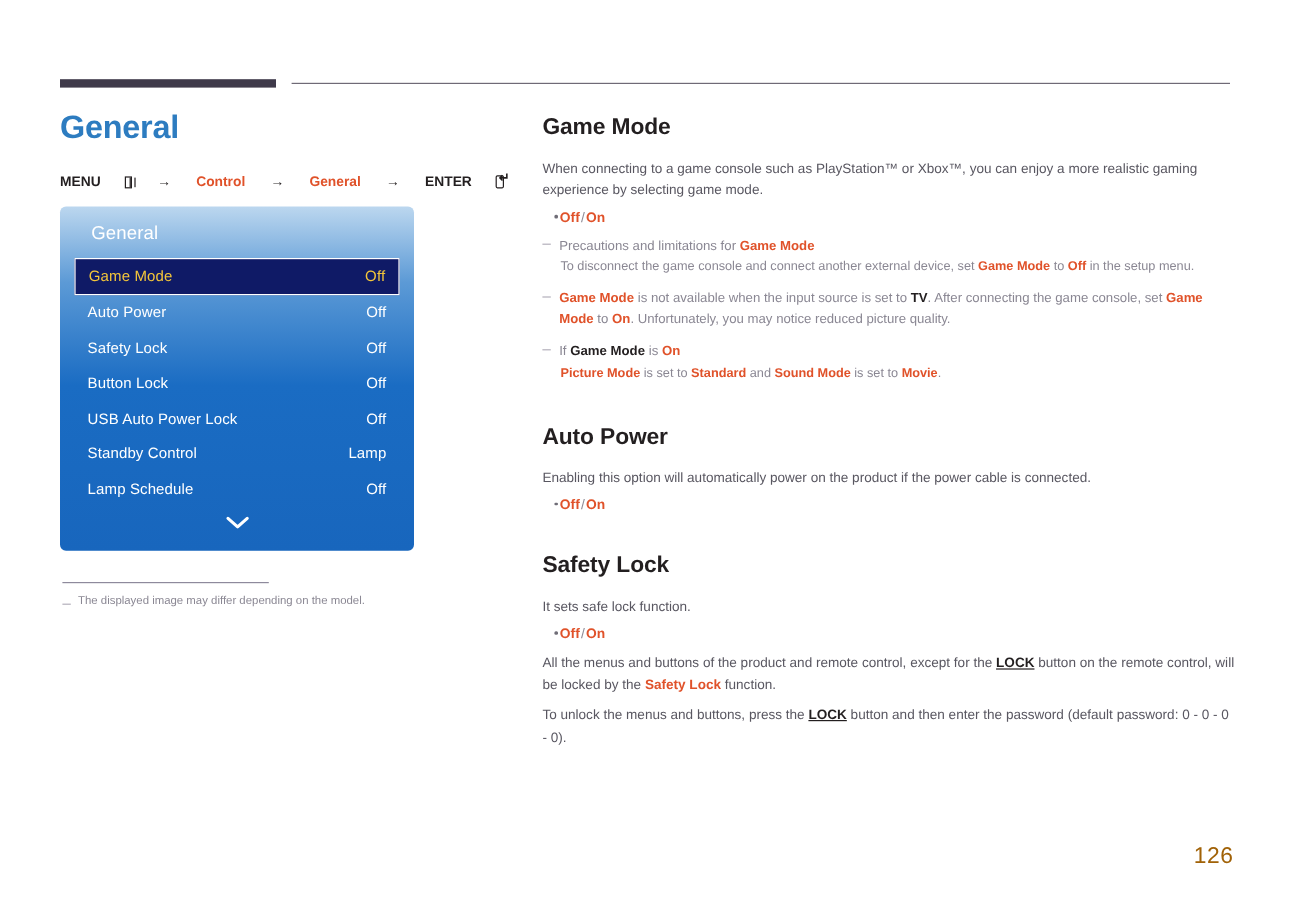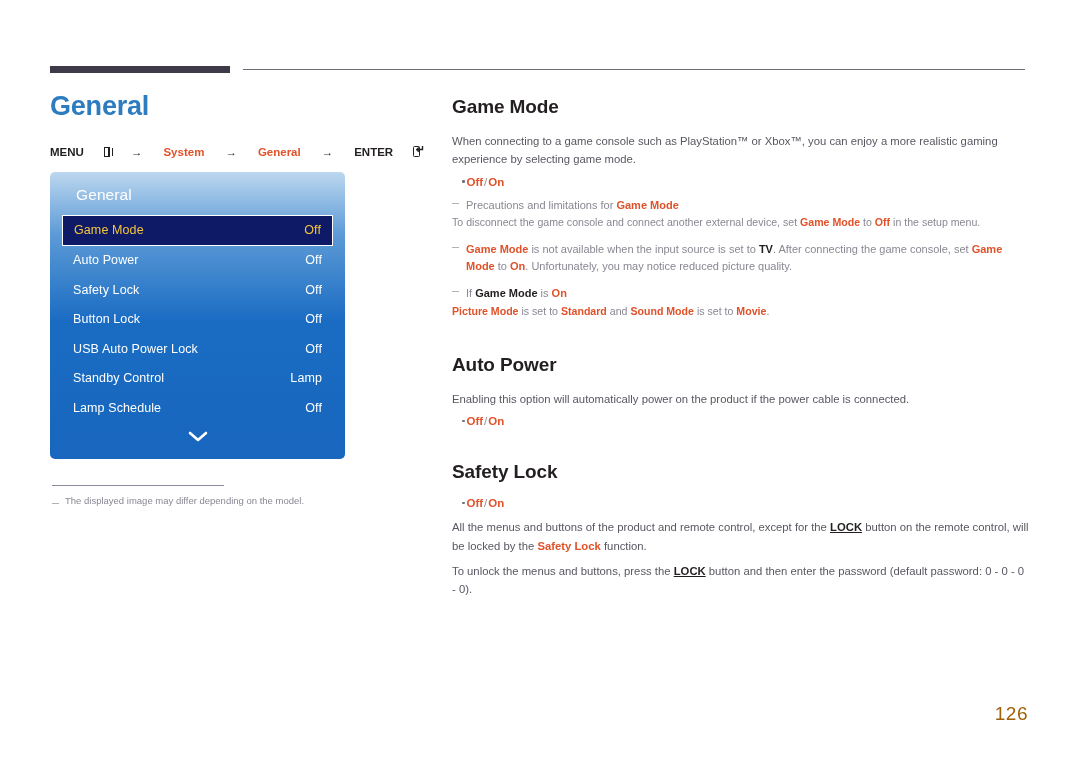--- a/index.html
+++ b/index.html
@@ -207,20 +207,21 @@
     margin: 9px 0 0 0;
   }
   .note-body {
     font-size: 11px;
     color: #8a8793;
     line-height: 1.62;
   }
   .note-body .n-accent { color: #e0522a; font-weight: bold; }
   .note-body .n-dark { color: #231f20; font-weight: bold; }
   .note-sub {
+    margin-left: 15px;
     font-size: 10.6px;
     color: #8a8793;
     line-height: 1.62;
   }
   .note-sub .n-accent { color: #e0522a; font-weight: bold; }
 
   
   .page-num {
     position: absolute;
     right: 52px; bottom: 38px;
@@ -236,21 +237,21 @@
 <div class="top-rule-thin"></div>
 
 <div class="left-col">
 
   <h1 class="page-title">General</h1>
 
   <div class="breadcrumb">
     <span>MENU</span>
     <span class="icon-menu"></span>
     <span class="arrow">→</span>
-    <span class="crumb-accent">System</span>
+    <span class="crumb-accent">Control</span>
     <span class="arrow">→</span>
     <span class="crumb-accent">General</span>
     <span class="arrow">→</span>
     <span>ENTER</span>
     <span class="icon-enter"></span>
   </div>
 
   <div class="osd">
     <div class="osd-title">General</div>
 
@@ -334,20 +335,21 @@
   <h2 class="sec-title spaced">Auto Power</h2>
   <p class="para">Enabling this option will automatically power on the product if the power cable is connected.</p>
   <div class="bullet-line">
     <span class="bullet-dot"></span>
     <span>
       <span class="opt">Off</span><span class="opt-sep">/</span><span class="opt">On</span>
     </span>
   </div>
 
   <h2 class="sec-title spaced">Safety Lock</h2>
+  <p class="para">It sets safe lock function.</p>
   <div class="bullet-line">
     <span class="bullet-dot"></span>
     <span>
       <span class="opt">Off</span><span class="opt-sep">/</span><span class="opt">On</span>
     </span>
   </div>
 
   <p class="para"><span>All the menus and buttons of the product and remote control, except for the </span><span class="b-dark">LOCK</span><span> button on the remote control, will be locked by the </span><span class="b-accent">Safety Lock</span><span> function.</span></p>
 
   <p class="para"><span>To unlock the menus and buttons, press the </span><span class="b-dark">LOCK</span><span> button and then enter the password (default password: 0 - 0 - 0 - 0).</span></p>

